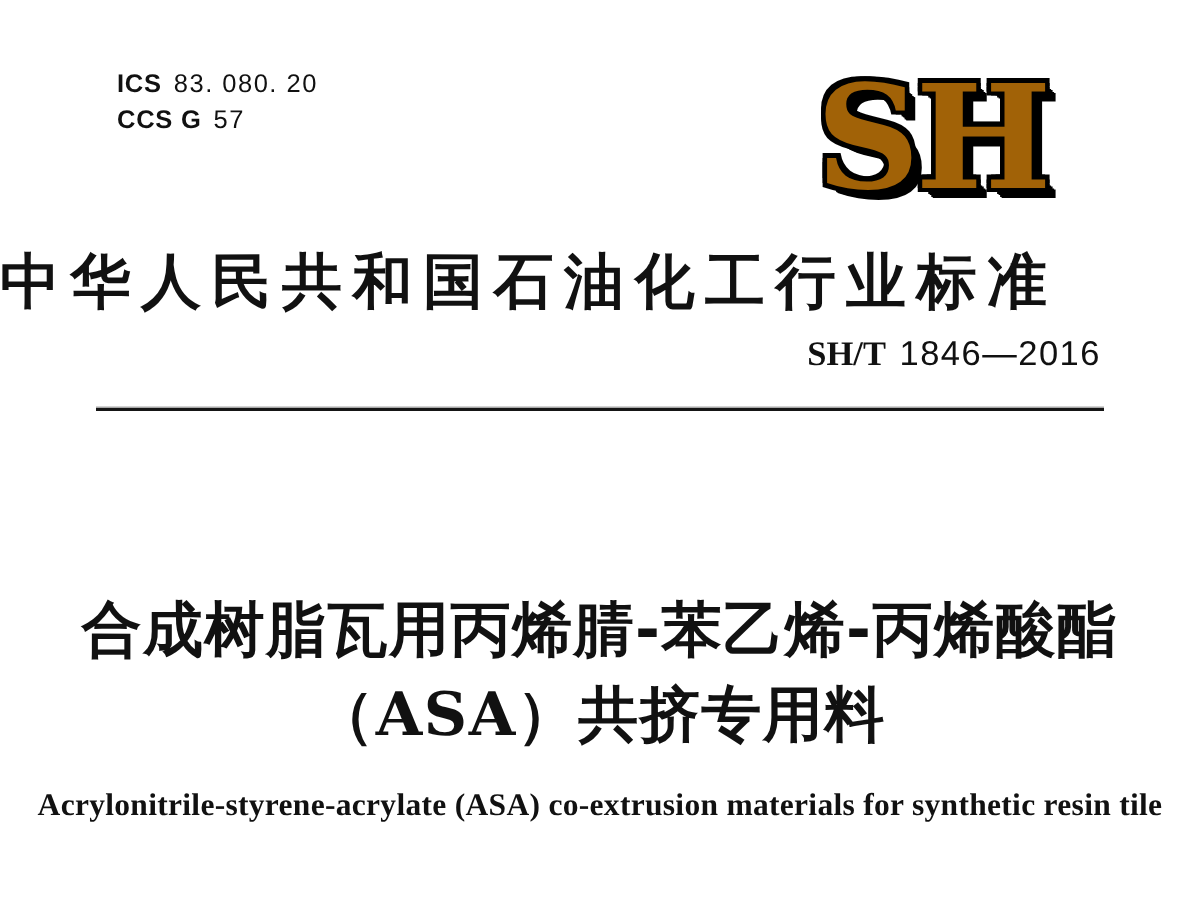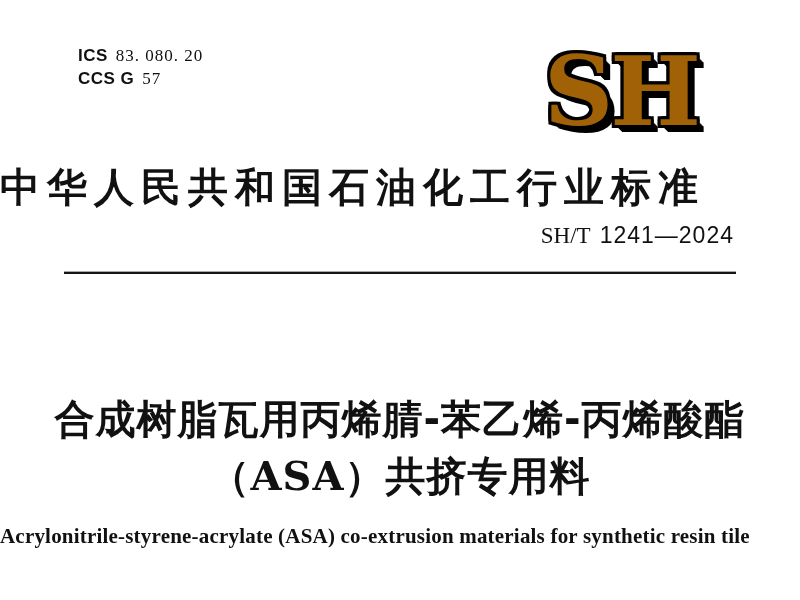--- a/index.html
+++ b/index.html
@@ -25,21 +25,21 @@
     font-size: 17px;
     line-height: 23px;
     white-space: nowrap;
   }
   .codes .lbl {
     font-weight: bold;
     font-family: Liberation Sans, sans-serif;
     letter-spacing: 0.5px;
   }
   .codes .num {
-    font-family: Liberation Serif, serif;
+    font-family: Liberation Sans, sans-serif;
     font-weight: normal;
     margin-left: 8px;
     letter-spacing: 1px;
   }
 
   
   .sh-logo {
     position: absolute;
     left: 544px;
     top: 44px;
@@ -72,21 +72,21 @@
 
   
   .std-num {
     position: absolute;
     top: 222px;
     right: 66px;
     font-size: 23px;
     white-space: nowrap;
   }
   .std-num .prefix {
-    font-weight: normal;
+    font-weight: bold;
     font-family: "Liberation Serif", "DejaVu Serif", serif;
   }
   .std-num .number {
     font-family: "Liberation Sans", "DejaVu Sans", sans-serif;
     font-weight: normal;
     margin-left: 9px;
     letter-spacing: 1px;
   }
 
   
@@ -117,21 +117,21 @@
     font-family: "DejaVu Serif", "Liberation Serif", serif;
     font-weight: bold;
   }
 
   
   .title-en {
     position: absolute;
     top: 524px;
     left: 0;
     width: 100%;
-    text-align: left;
+    text-align: center;
     font-family: "Liberation Serif", "DejaVu Serif", serif;
     font-weight: bold;
     font-size: 21px;
     letter-spacing: 0.2px;
     white-space: nowrap;
   }
 </style>
 </head>
 <body>
 
@@ -144,21 +144,21 @@
     <div>
       <span class="lbl">CCS G</span><span class="num">57</span>
     </div>
   </div>
 
   <div class="sh-logo">SH</div>
 
   <div class="org-title">中华人民共和国石油化工行业标准</div>
 
   <div class="std-num">
-    <span class="prefix">SH/T</span><span class="number">1241—2024</span>
+    <span class="prefix">SH/T</span><span class="number">1846—2016</span>
   </div>
 
   <div class="rule"></div>
 
   <div class="title-cn line1">合成树脂瓦用丙烯腈-苯乙烯-丙烯酸酯</div>
 
   <div class="title-cn line2">
     <span class="asa-group">（ASA）</span><span>共挤专用料</span>
   </div>
 

